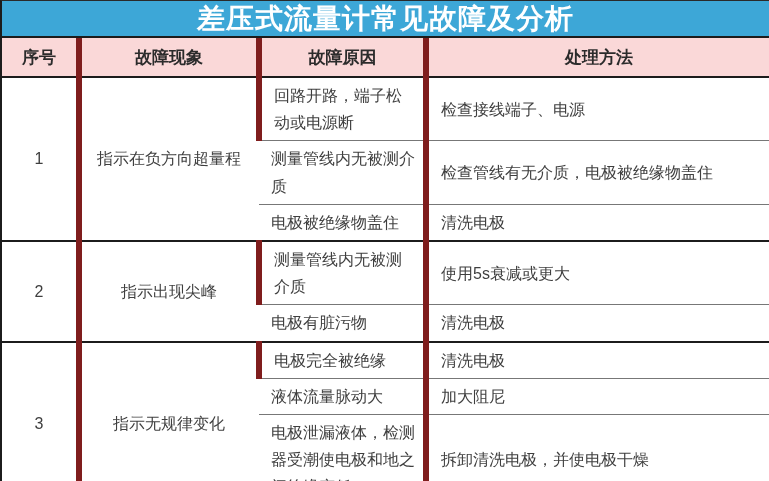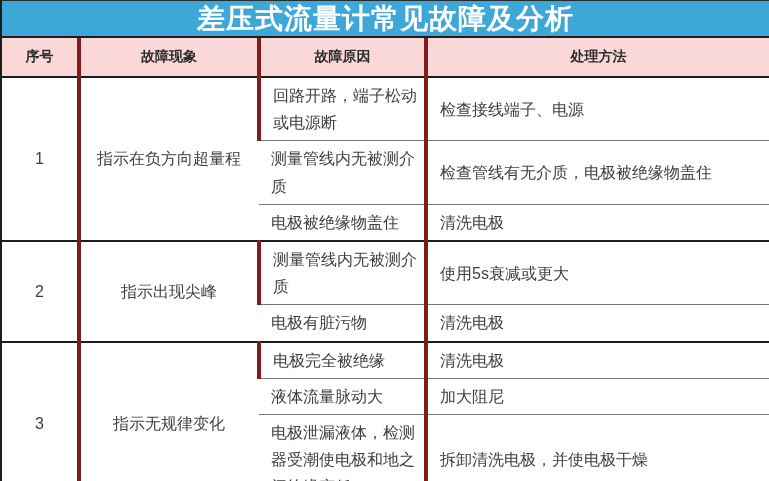--- a/index.html
+++ b/index.html
@@ -38,29 +38,29 @@
     font-size: 16px;
     color: #3f3f3f;
   }
   col.c1 { width: 77px; }
   col.c2 { width: 180px; }
   col.c3 { width: 167px; }
   col.c4 { width: 343px; }
   .fault-table th {
     background: #fad8d8;
     color: #2b2b2b;
-    font-size: 14px;
+    font-size: 17px;
     font-weight: bold;
     height: 36px;
     text-align: center;
     border-bottom: 2px solid #1c1c1c;
   }
   .fault-table th + th,
   .fault-table td + td {
-    border-left: 4px solid #7f1d1d;
+    border-left: 6px solid #7f1d1d;
   }
   .fault-table td {
     vertical-align: middle;
     line-height: 1.7;
     background: #ffffff;
   }
   .fault-table td.c-no,
   .fault-table td.c-ph {
     text-align: center;
   }

